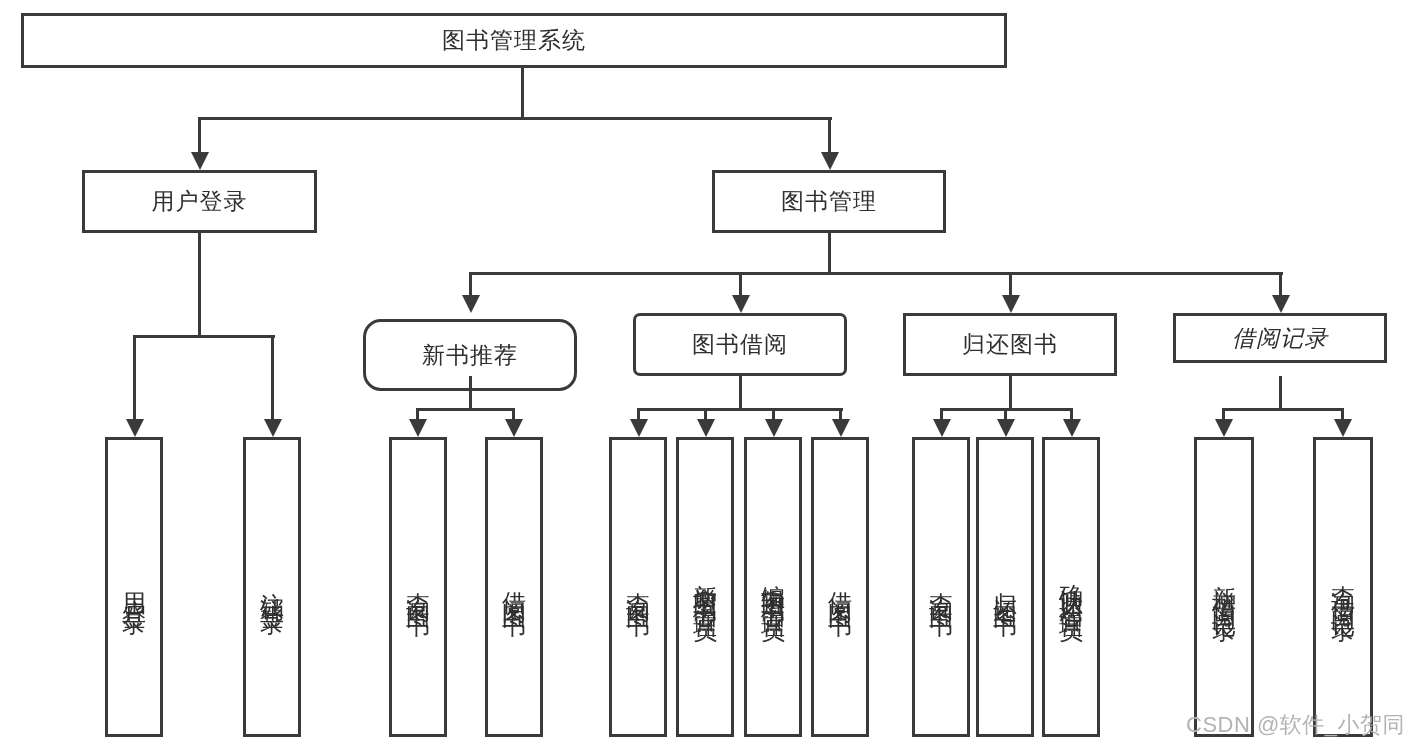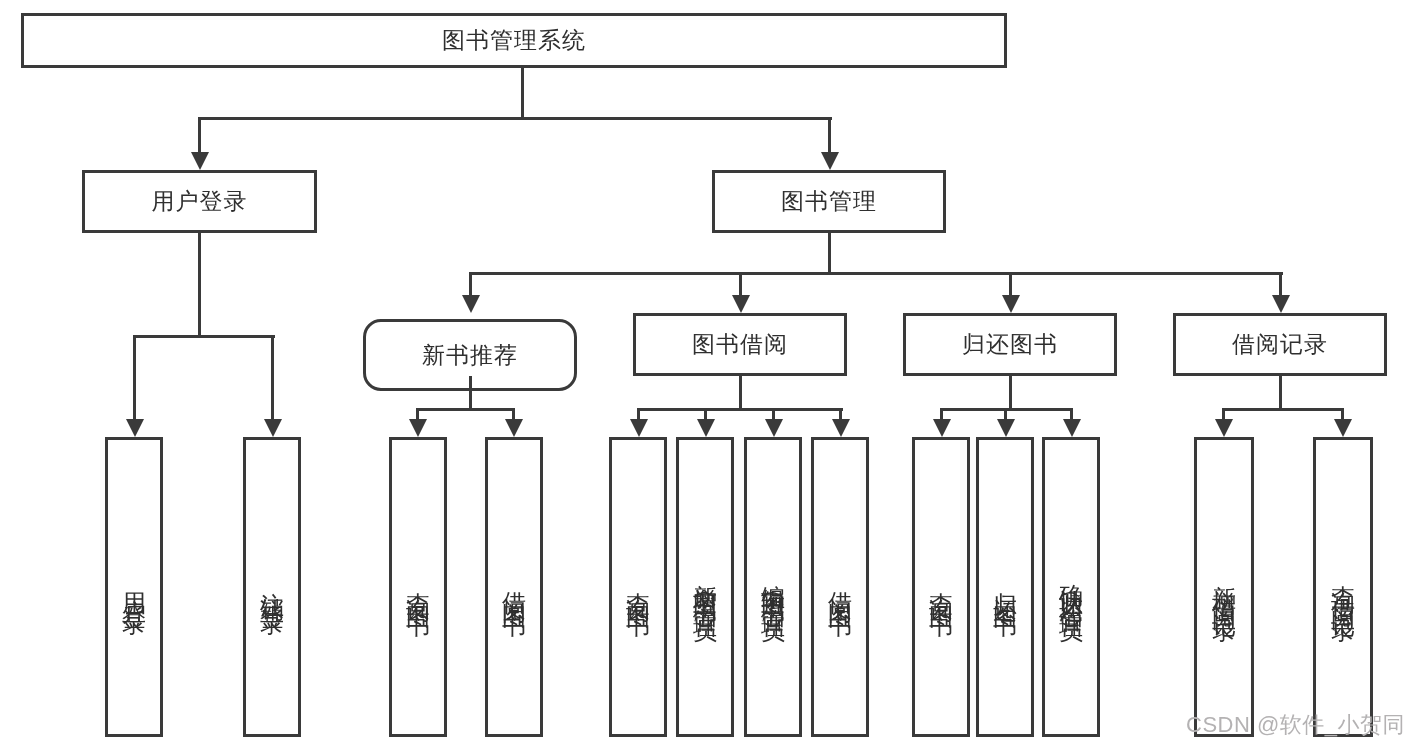--- a/index.html
+++ b/index.html
@@ -100,27 +100,27 @@
   <div class="line" style="left:1009px; top:272px; width:3px; height:25px;"></div>
   <div class="line" style="left:1279px; top:272px; width:3px; height:25px;"></div>
   <div class="arrow" style="left:462px;  top:295px;"></div>
   <div class="arrow" style="left:732px;  top:295px;"></div>
   <div class="arrow" style="left:1002px; top:295px;"></div>
   <div class="arrow" style="left:1272px; top:295px;"></div>
 
   <div class="hbox" style="left:363px; top:319px; width:214px; height:72px;border-radius:18px;">
     <span>新书推荐</span>
   </div>
-  <div class="hbox" style="left:633px; top:313px; width:214px; height:63px;">
+  <div class="hbox" style="left:633px; top:313px; width:214px; height:63px;border-radius:7px;">
     <span>图书借阅</span>
   </div>
   <div class="hbox" style="left:903px; top:313px; width:214px; height:63px;">
     <span>归还图书</span>
   </div>
-  <div class="hbox" style="left:1173px; top:313px; width:214px; height:63px;">
+  <div class="hbox" style="left:1173px; top:313px; width:214px; height:50px;font-style:italic;">
     <span>借阅记录</span>
   </div>
 
   <div class="line" style="left:469px; top:376px; width:3px;  height:32px;"></div>
   <div class="line" style="left:416px; top:408px; width:99px; height:3px;"></div>
   <div class="line" style="left:416px; top:408px; width:3px;  height:13px;"></div>
   <div class="line" style="left:512px; top:408px; width:3px;  height:13px;"></div>
   <div class="arrow" style="left:409px; top:419px;"></div>
   <div class="arrow" style="left:505px; top:419px;"></div>
 

